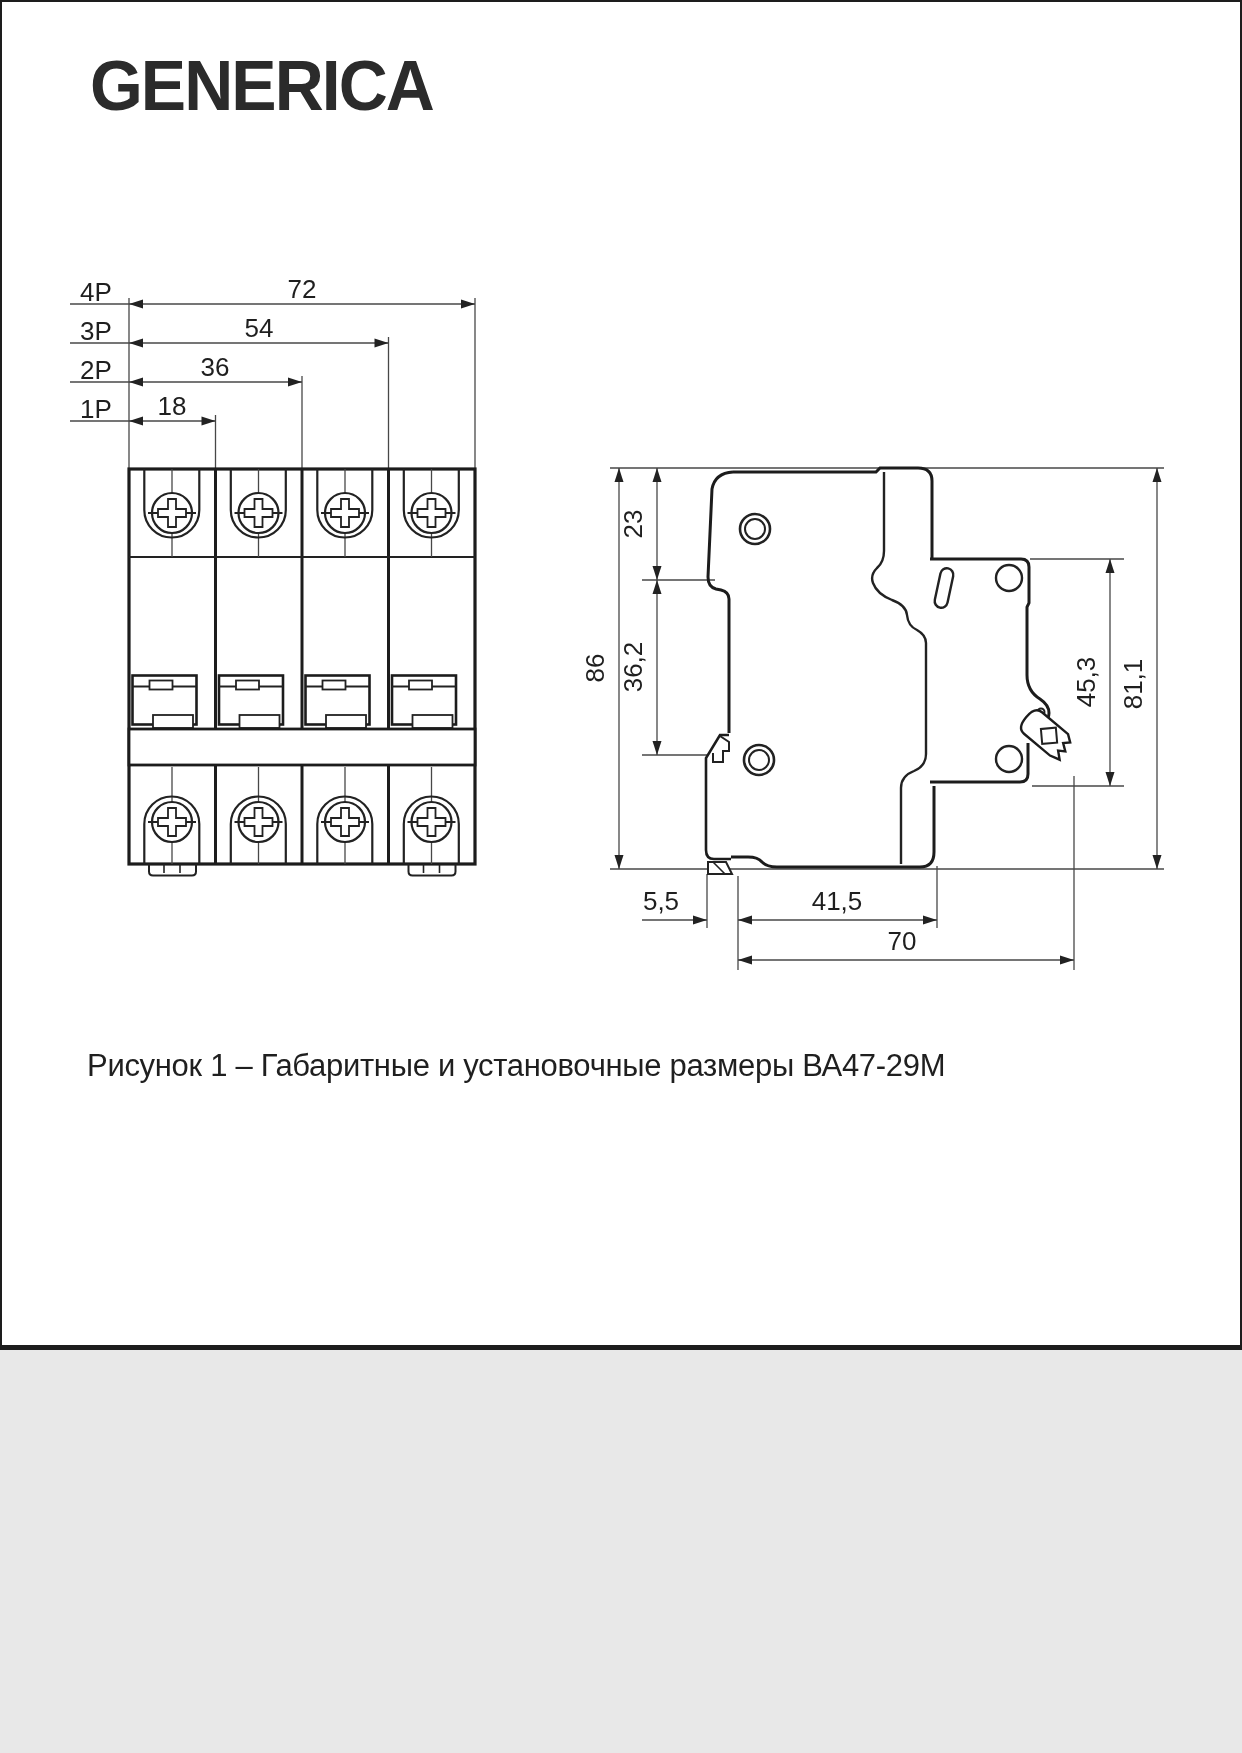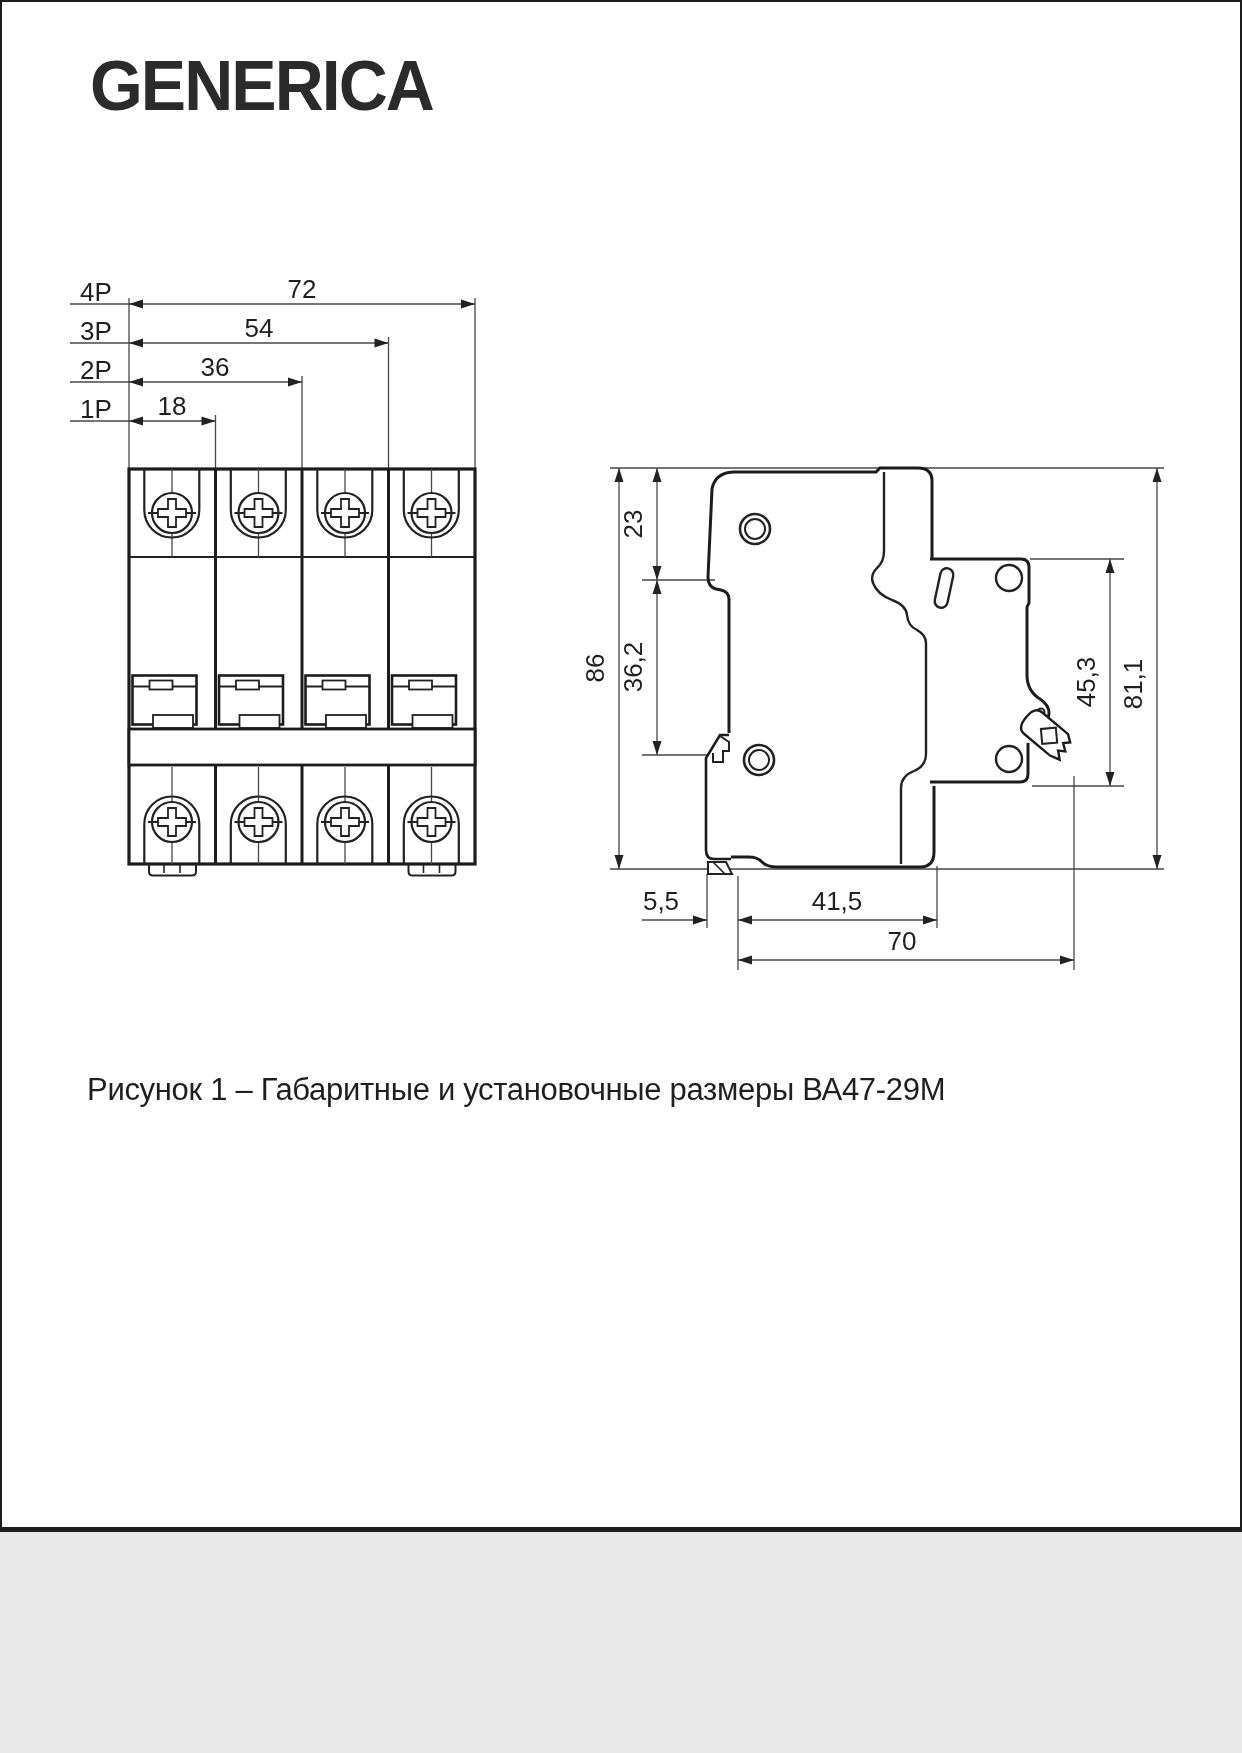--- a/index.html
+++ b/index.html
@@ -1,39 +1,39 @@
 <!DOCTYPE html>
 <html><head>
 <meta charset="utf-8">
 <style>
   html,body{margin:0;padding:0;background:#e8e8e8;}
   .page{
     position:relative;
-    width:1242px;height:1532px;
+    width:1242px;height:1350px;
     background:#ffffff;
     border:2px solid #1d1d1d;
     border-bottom-width:5px;
     box-sizing:border-box;
     overflow:hidden;
     font-family:"Liberation Sans", sans-serif;
   }
   .logo{
     position:absolute;
     left:88px;top:44px;
     font-size:70px;
     font-weight:bold;
     letter-spacing:-2px;
     color:#2b2b2b;
     transform:scaleX(0.97);
     transform-origin:left top;
     white-space:nowrap;
   }
   .caption{
     position:absolute;
-    left:85px;top:1071px;
+    left:85px;top:1047px;
     font-size:31px;
     line-height:1.1;
     letter-spacing:-0.3px;
     color:#1f1f1f;
     white-space:nowrap;
   }
   svg{position:absolute;left:0;top:0;}
   svg text{font-family:"Liberation Sans", sans-serif;font-size:26px;fill:#1f1f1f;}
   .thick{stroke:#1c1c1c;fill:none;}
   .thickf{stroke:#1c1c1c;fill:#ffffff;}

